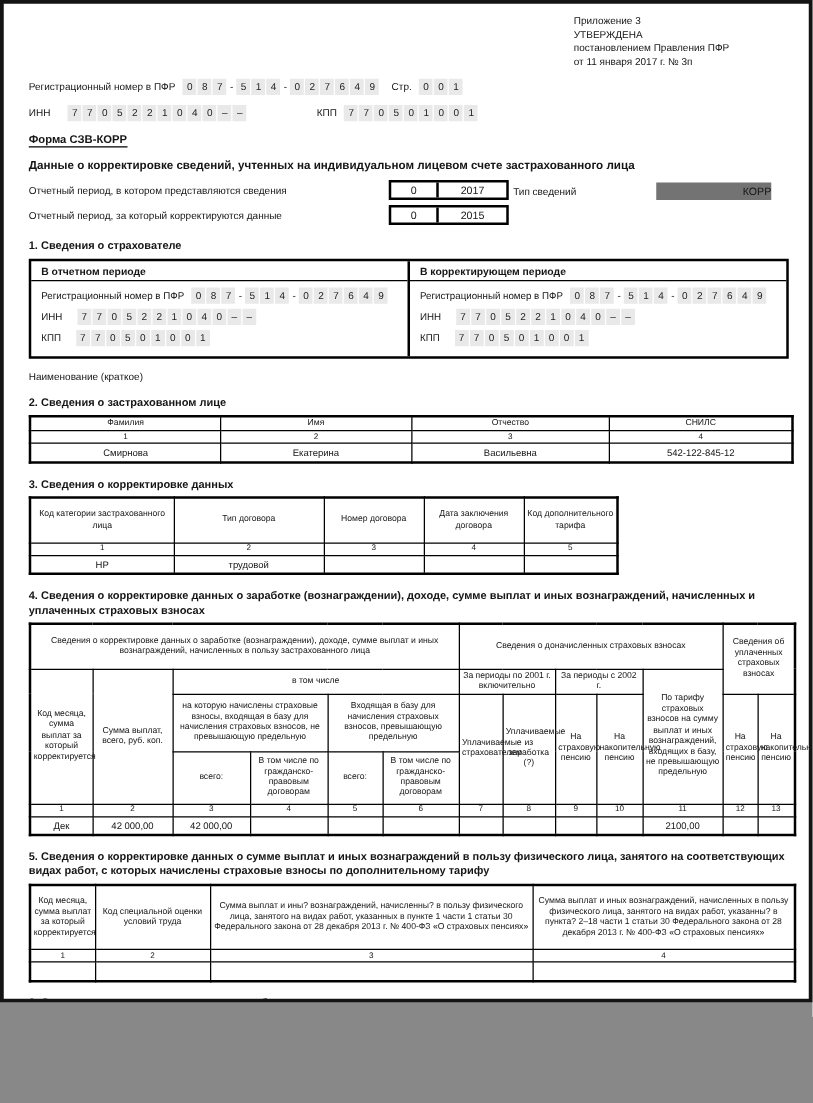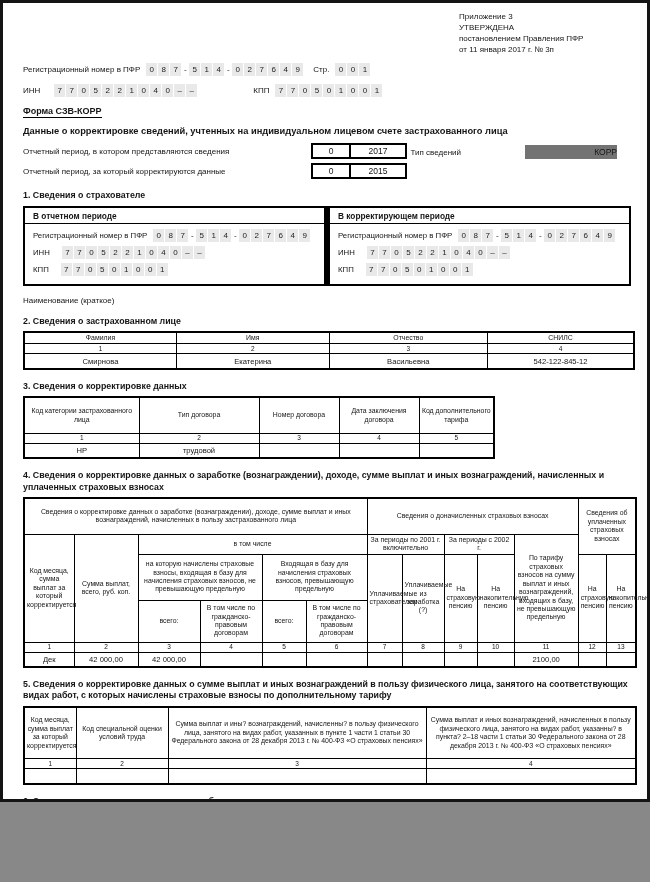--- a/index.html
+++ b/index.html
@@ -26,21 +26,21 @@
   .pbox { display:inline-flex; border:2px solid #000; }
   .pbox .pc { width:36px; text-align:center; font-size:8.5px; padding:1px 0; }
   .pbox .pc + .pc { border-left:2px solid #000; width:56px; }
   .typewrap { position:absolute; right:14px; top:2px; display:flex; align-items:center; gap:16px; }
   .typebox { background:#737373; width:92px; text-align:right; font-size:8.5px; padding:2px 0;margin-left:48px; }
 
   .sec-title { font-weight:bold; font-size:8.8px; margin:11px 0 4px; line-height:1.3; }
 
   .s1box { border:2px solid #000; display:flex; }
   .s1half { flex:1; padding:2px 8px 8px; }
-  .s1half + .s1half { border-left:6px solid #000000; }
+  .s1half + .s1half { border-left:2px solid #000000; }
   .s1head { font-weight:bold; font-size:8.3px; border-bottom:1px solid #000; margin:0 -8px 5px; padding:1px 8px 2px; }
   .frow { display:flex; align-items:center; margin-top:4px; }
   .frow .lbl { font-size:7.8px; }
 
   .namerow { display:flex; align-items:flex-start; margin-top:10px; }
   .uline { border-bottom:1.5px solid #000; text-align:center; font-size:8.5px;
            width:340px; margin-left:68px; padding-bottom:1px; }
 
   table { border-collapse:collapse; table-layout:fixed; margin-top:2px; }
   table, td { border:1px solid #000; }

